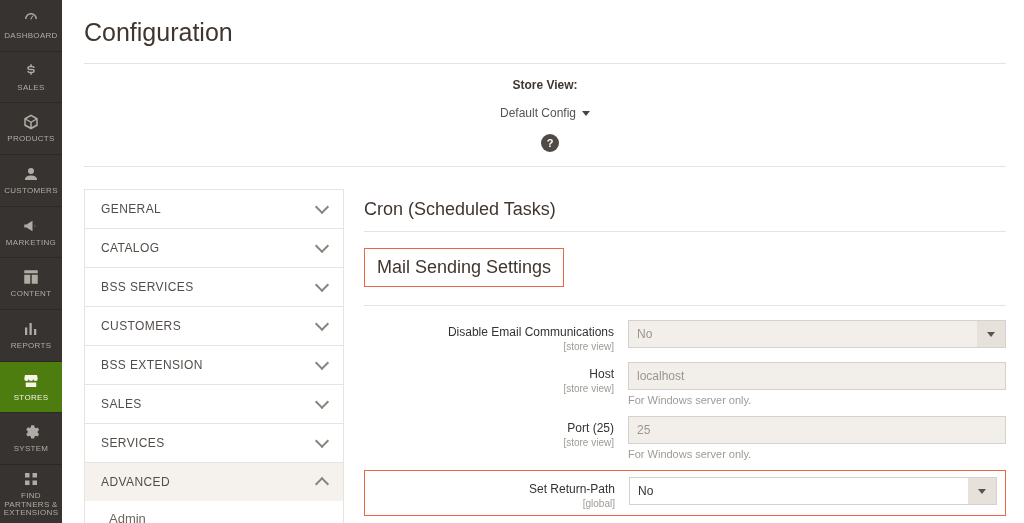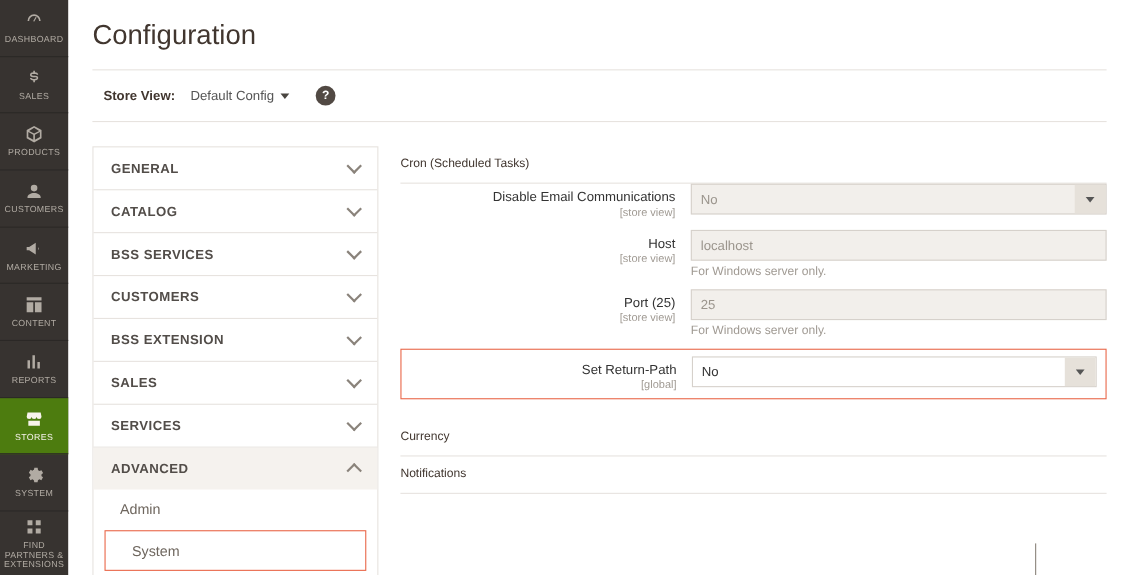--- a/index.html
+++ b/index.html
@@ -62,20 +62,21 @@
   .store-view-bar {
     background: #fff;
     border: 1px solid #e7e3df;
     border-left: none;
     border-right: none;
     padding: 14px 10px;
     display: flex;
     align-items: center;
     gap: 14px;
     font-size: 12px;
+    flex-direction: column;
   }
   .store-view-bar .label { font-weight: 600; color: #41362f; }
   .store-view-bar .value { color: #555; display: flex; align-items: center; gap: 6px; }
   .help-icon {
     width: 18px; height: 18px; border-radius: 50%;
     background: #514943; color: #fff;
     display: inline-flex; align-items: center; justify-content: center;
     font-size: 11px; font-weight: 700; margin-left: 10px;
   }
   .caret-down {
@@ -96,21 +97,21 @@
     border: 1px solid #e7e3df;
     flex-shrink: 0;
   }
   .cs-group {
     border-bottom: 1px solid #e7e3df;
   }
   .cs-group-head {
     display: flex; align-items: center; justify-content: space-between;
     padding: 12px 16px;
     font-size: 12px;
-    font-weight: 700;
+    font-weight: 400;
     letter-spacing: 0.4px;
     color: #524d49;
     cursor: pointer;
   }
   .cs-group-head.expanded { background: #f5f2ee; }
   .cs-chevron {
     width: 10px; height: 10px;
     border-right: 2px solid #8a837b;
     border-bottom: 2px solid #8a837b;
     transform: rotate(45deg);
@@ -130,21 +131,21 @@
 
   
   .config-panel {
     flex: 1;
     padding-left: 20px;
     position: relative;
   }
   .section-head {
     padding: 10px 0 11px 0;
     border-bottom: 1px solid #e7e3df;
-    font-size: 11px;
+    font-size: 18px;
     color: #41362f;
     font-weight: 400;
   }
   .section-head.boxed {
     display: inline-block;
     border: 1px solid #e96749;
     padding: 8px 12px;
     margin: 6px 0 10px 0;
   }
   .section-head.boxed-wrap {
@@ -330,20 +331,23 @@
           </div>
         <div class="cs-sub"><span>Admin</span></div>
         <div class="cs-sub highlight"><span>System</span></div>
         <div class="cs-sub"></div>
       </div>
     </div>
 
     <div class="config-panel">
       <div class="section-head">Cron (Scheduled Tasks)</div>
 
+      <div class="section-head boxed-wrap">
+        <div class="section-head boxed" style="border-bottom-color:#e96749">Mail Sending Settings</div>
+      </div>
 
       <div class="field-row">
         <div class="field-label-col">
           <span class="field-label">Disable Email Communications</span>
           <span class="field-scope">[store view]</span>
         </div>
         <div class="field-control-col">
           <div class="select">
             <span class="sel-text">No</span>
             <span class="sel-caret">

